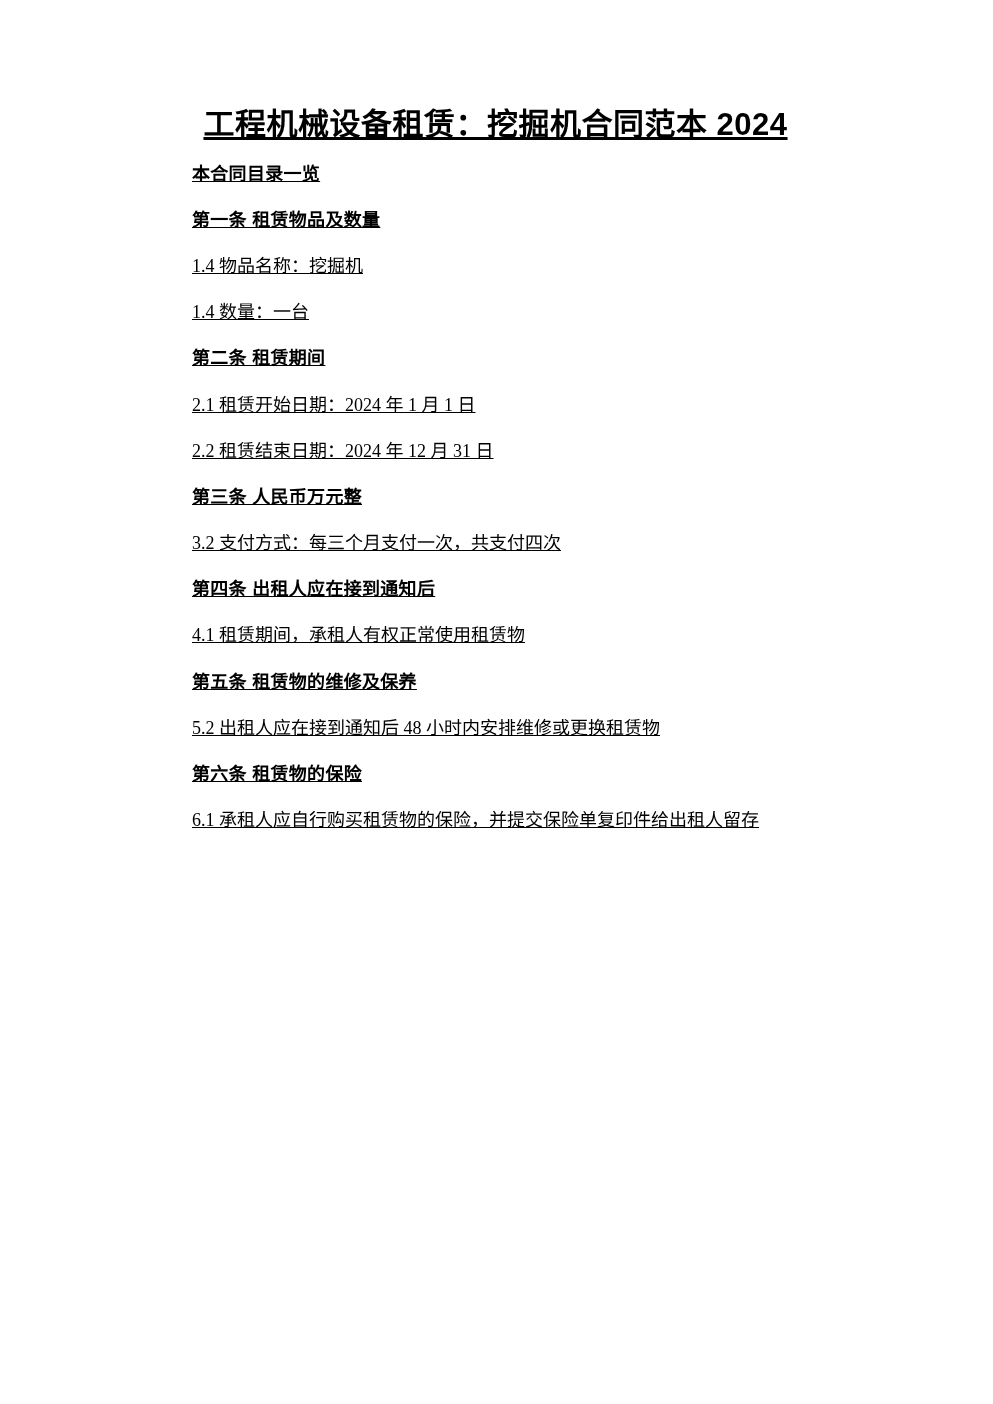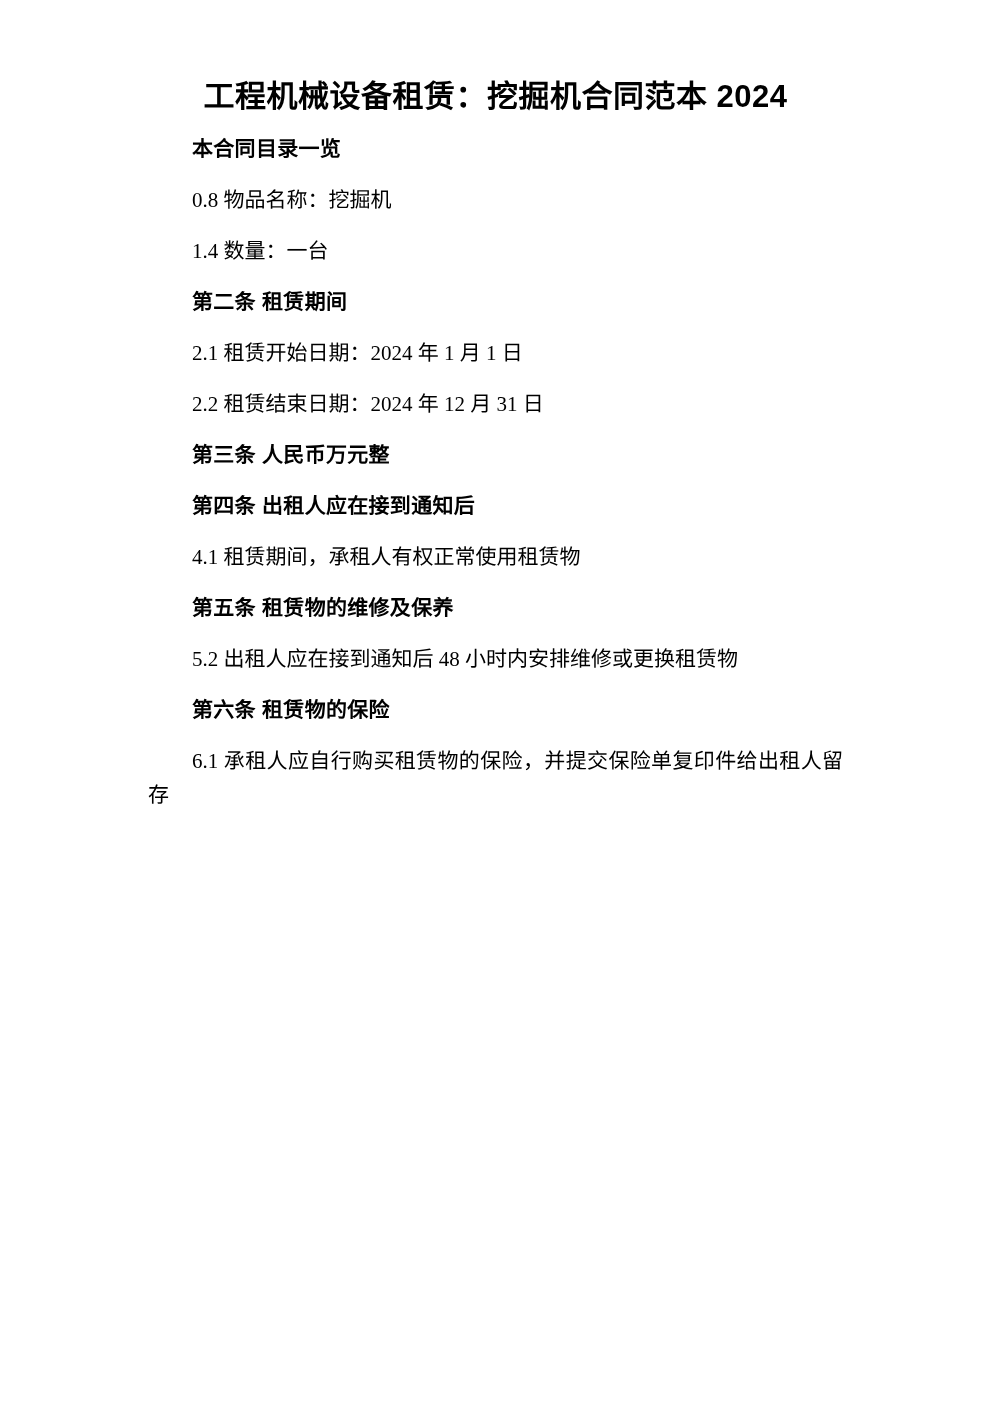--- a/index.html
+++ b/index.html
@@ -12,33 +12,34 @@
     height: 1404px;
     font-family: "Liberation Serif", "DejaVu Serif", serif;
     color: #000000;
     position: relative;
     overflow: hidden;
   }
   .page {
     width: 993px;
     height: 1404px;
     box-sizing: border-box;
-    padding: 76px 150px 60px 148px;
+    padding: 104px 150px 60px 148px;
+    text-decoration: underline;
   }
   .doc-title {
     font-family: "Liberation Sans", "DejaVu Sans", sans-serif;
     font-weight: bold;
     font-size: 31px;
     line-height: 1.35;
     text-align: center;
     margin: 0 0 14px 0;
     letter-spacing: 0.5px;
   }
   .para {
-    font-size: 21px;
+    font-size: 18px;
     line-height: 1.62;
     margin: 0 0 17px 0;
     text-align: justify;
     text-justify: inter-ideograph;
   }
   .para.bold {
     font-family: "Liberation Sans", "DejaVu Sans", sans-serif;
     font-weight: bold;
     letter-spacing: 0.3px;
   }
@@ -48,26 +49,28 @@
   }
 </style>
 </head>
 <body>
 
 <div class="page">
   <h1 class="doc-title">工程机械设备租赁：挖掘机合同范本 2024</h1>
 
   <div id="body-content">
       <p class="para p-indent bold">本合同目录一览</p>
-      <p class="para p-indent">0.8 物品名称：挖掘机</p>
+      <p class="para p-indent bold">第一条  租赁物品及数量</p>
+      <p class="para p-indent">1.4 物品名称：挖掘机</p>
       <p class="para p-indent">1.4 数量：一台</p>
       <p class="para p-indent bold">第二条  租赁期间</p>
       <p class="para p-indent">2.1 租赁开始日期：2024 年 1 月 1 日</p>
       <p class="para p-indent">2.2 租赁结束日期：2024 年 12 月 31 日</p>
       <p class="para p-indent bold">第三条  人民币万元整</p>
+      <p class="para p-indent">3.2 支付方式：每三个月支付一次，共支付四次</p>
       <p class="para p-indent bold">第四条  出租人应在接到通知后</p>
       <p class="para p-indent">4.1 租赁期间，承租人有权正常使用租赁物</p>
       <p class="para p-indent bold">第五条  租赁物的维修及保养</p>
       <p class="para p-indent">5.2 出租人应在接到通知后 48 小时内安排维修或更换租赁物</p>
       <p class="para p-indent bold">第六条  租赁物的保险</p>
       <p class="para p-indent">6.1   承租人应自行购买租赁物的保险，并提交保险单复印件给出租人留存</p>
     </div>
 </div>
 
 </body></html>

